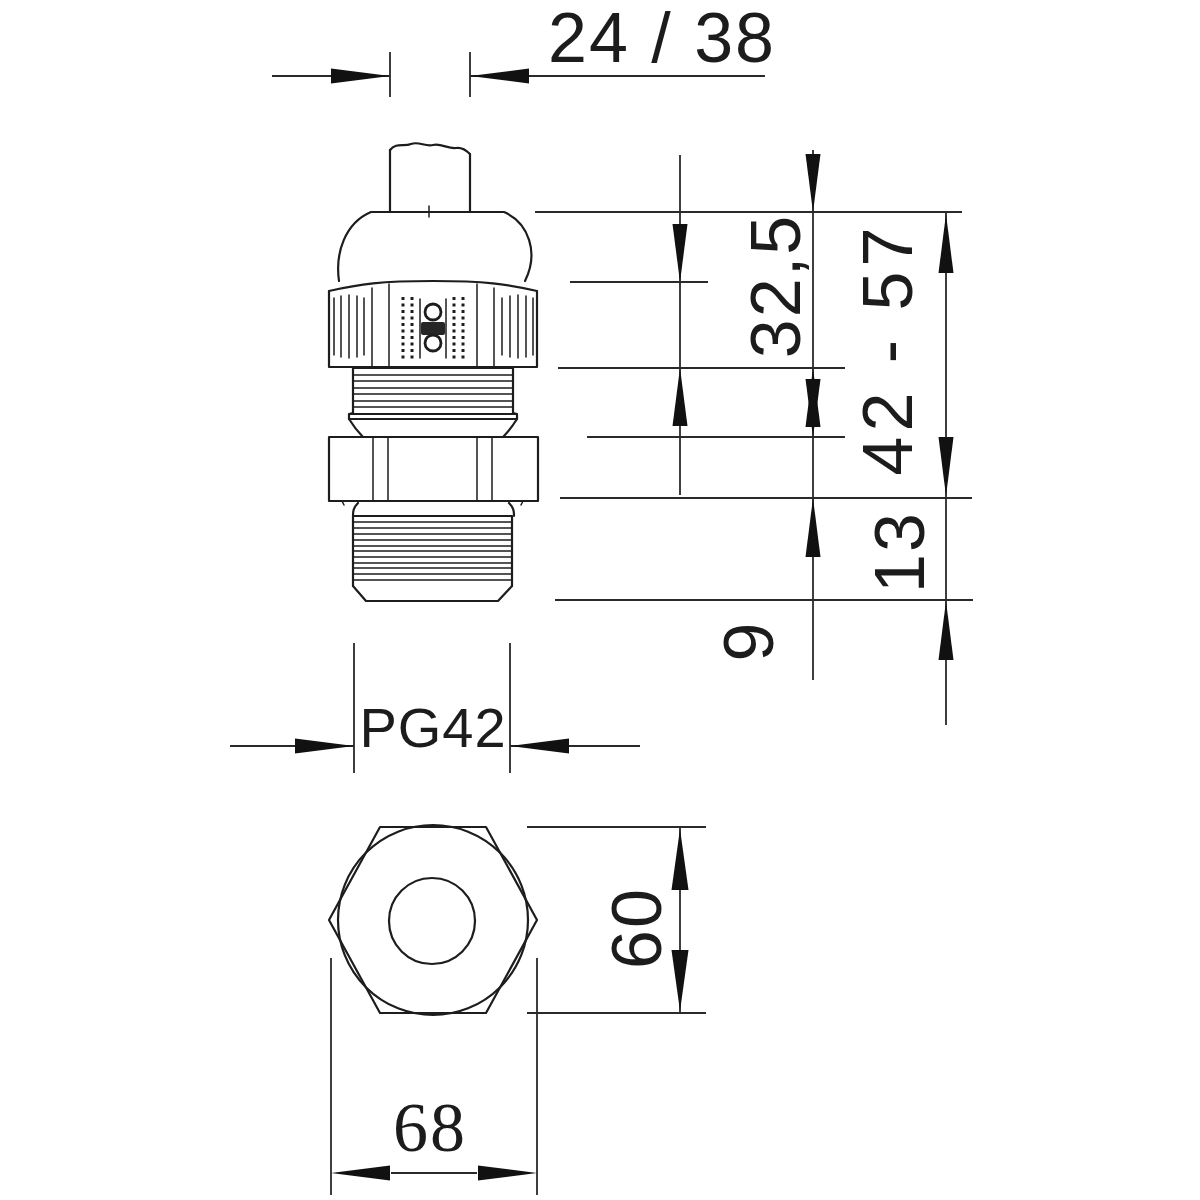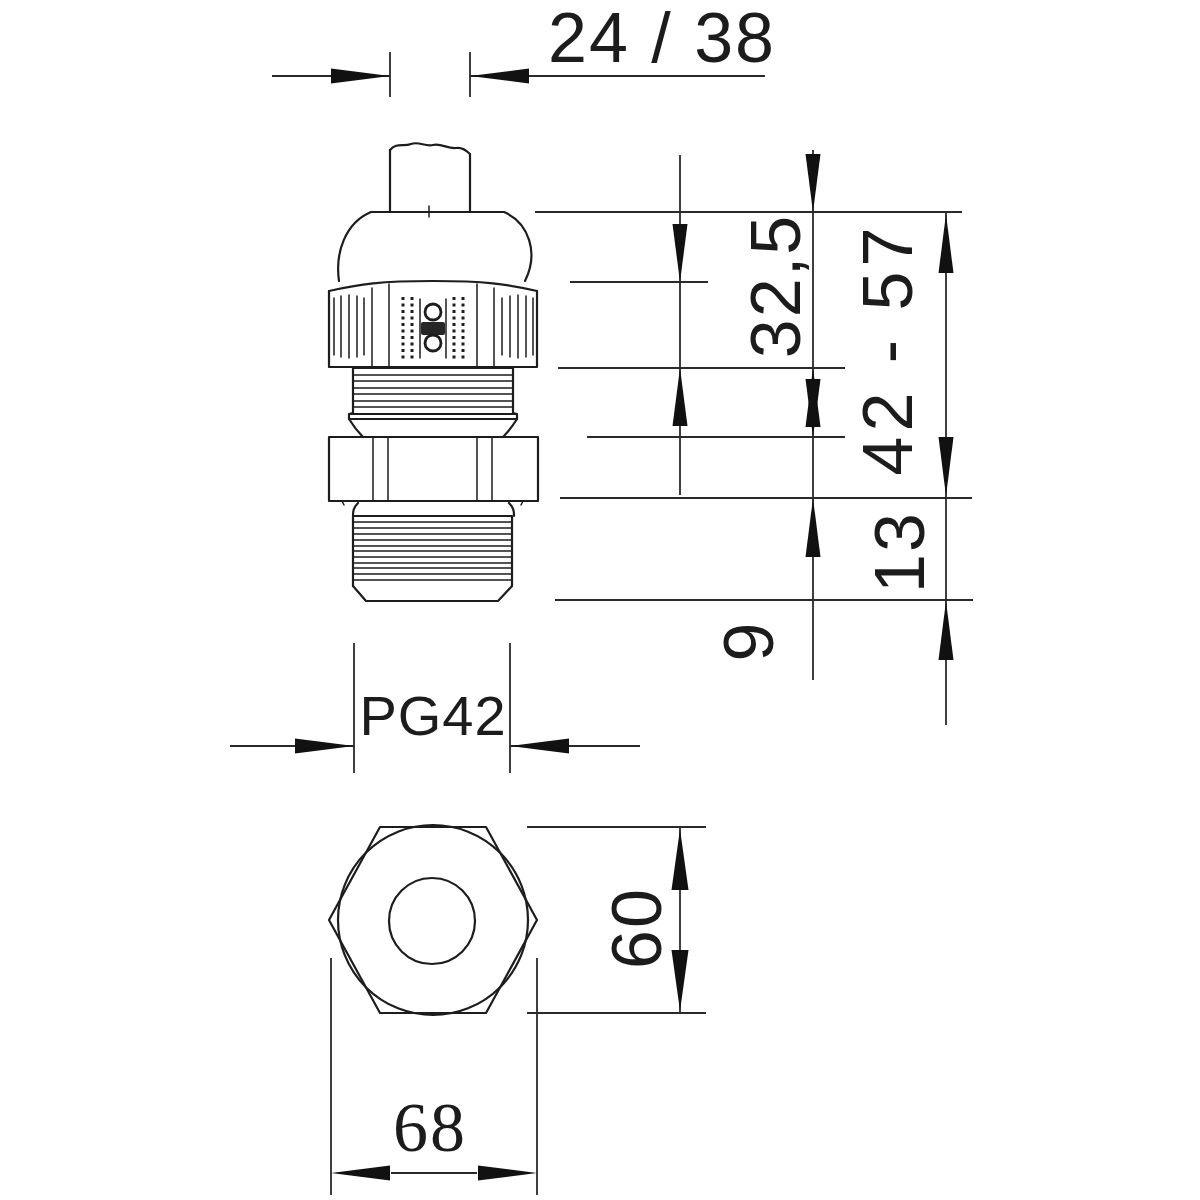--- a/index.html
+++ b/index.html
@@ -7,21 +7,21 @@
     position:relative;width:1200px;height:1200px;background:#ffffff;
     font-family:"Liberation Sans", sans-serif;overflow:hidden;
   }
   .canvas svg{position:absolute;left:0;top:0;}
   .dim-label{
     position:absolute;color:#1c1c1c;font-size:70px;line-height:1;
     letter-spacing:2px;white-space:nowrap;transform:translate(-50%,-50%);
   }
   .dim-label.vert{transform:translate(-50%,-50%) rotate(-90deg);}
   .dim-label.wide{letter-spacing:5px;}
-  .dim-label.thread{font-size:56px;letter-spacing:1px;}
+  .dim-label.thread{font-size:56px;letter-spacing:1px;margin-top:12px;}
   .stroke{fill:none;stroke:#1d1d1d;stroke-width:2.2;stroke-linecap:round;stroke-linejoin:round;}
   .thin{fill:none;stroke:#1d1d1d;stroke-width:1.5;stroke-linecap:round;}
   .dim{fill:none;stroke:#2a2a2a;stroke-width:1.8;stroke-linecap:butt;}
   .arrow{fill:#111111;stroke:none;}
   .dots{fill:none;stroke:#1d1d1d;stroke-width:3;stroke-dasharray:3 3.5;}
   .mark{fill:none;stroke:#1d1d1d;stroke-width:2.8;}
 </style>
 </head>
 <body>
 

